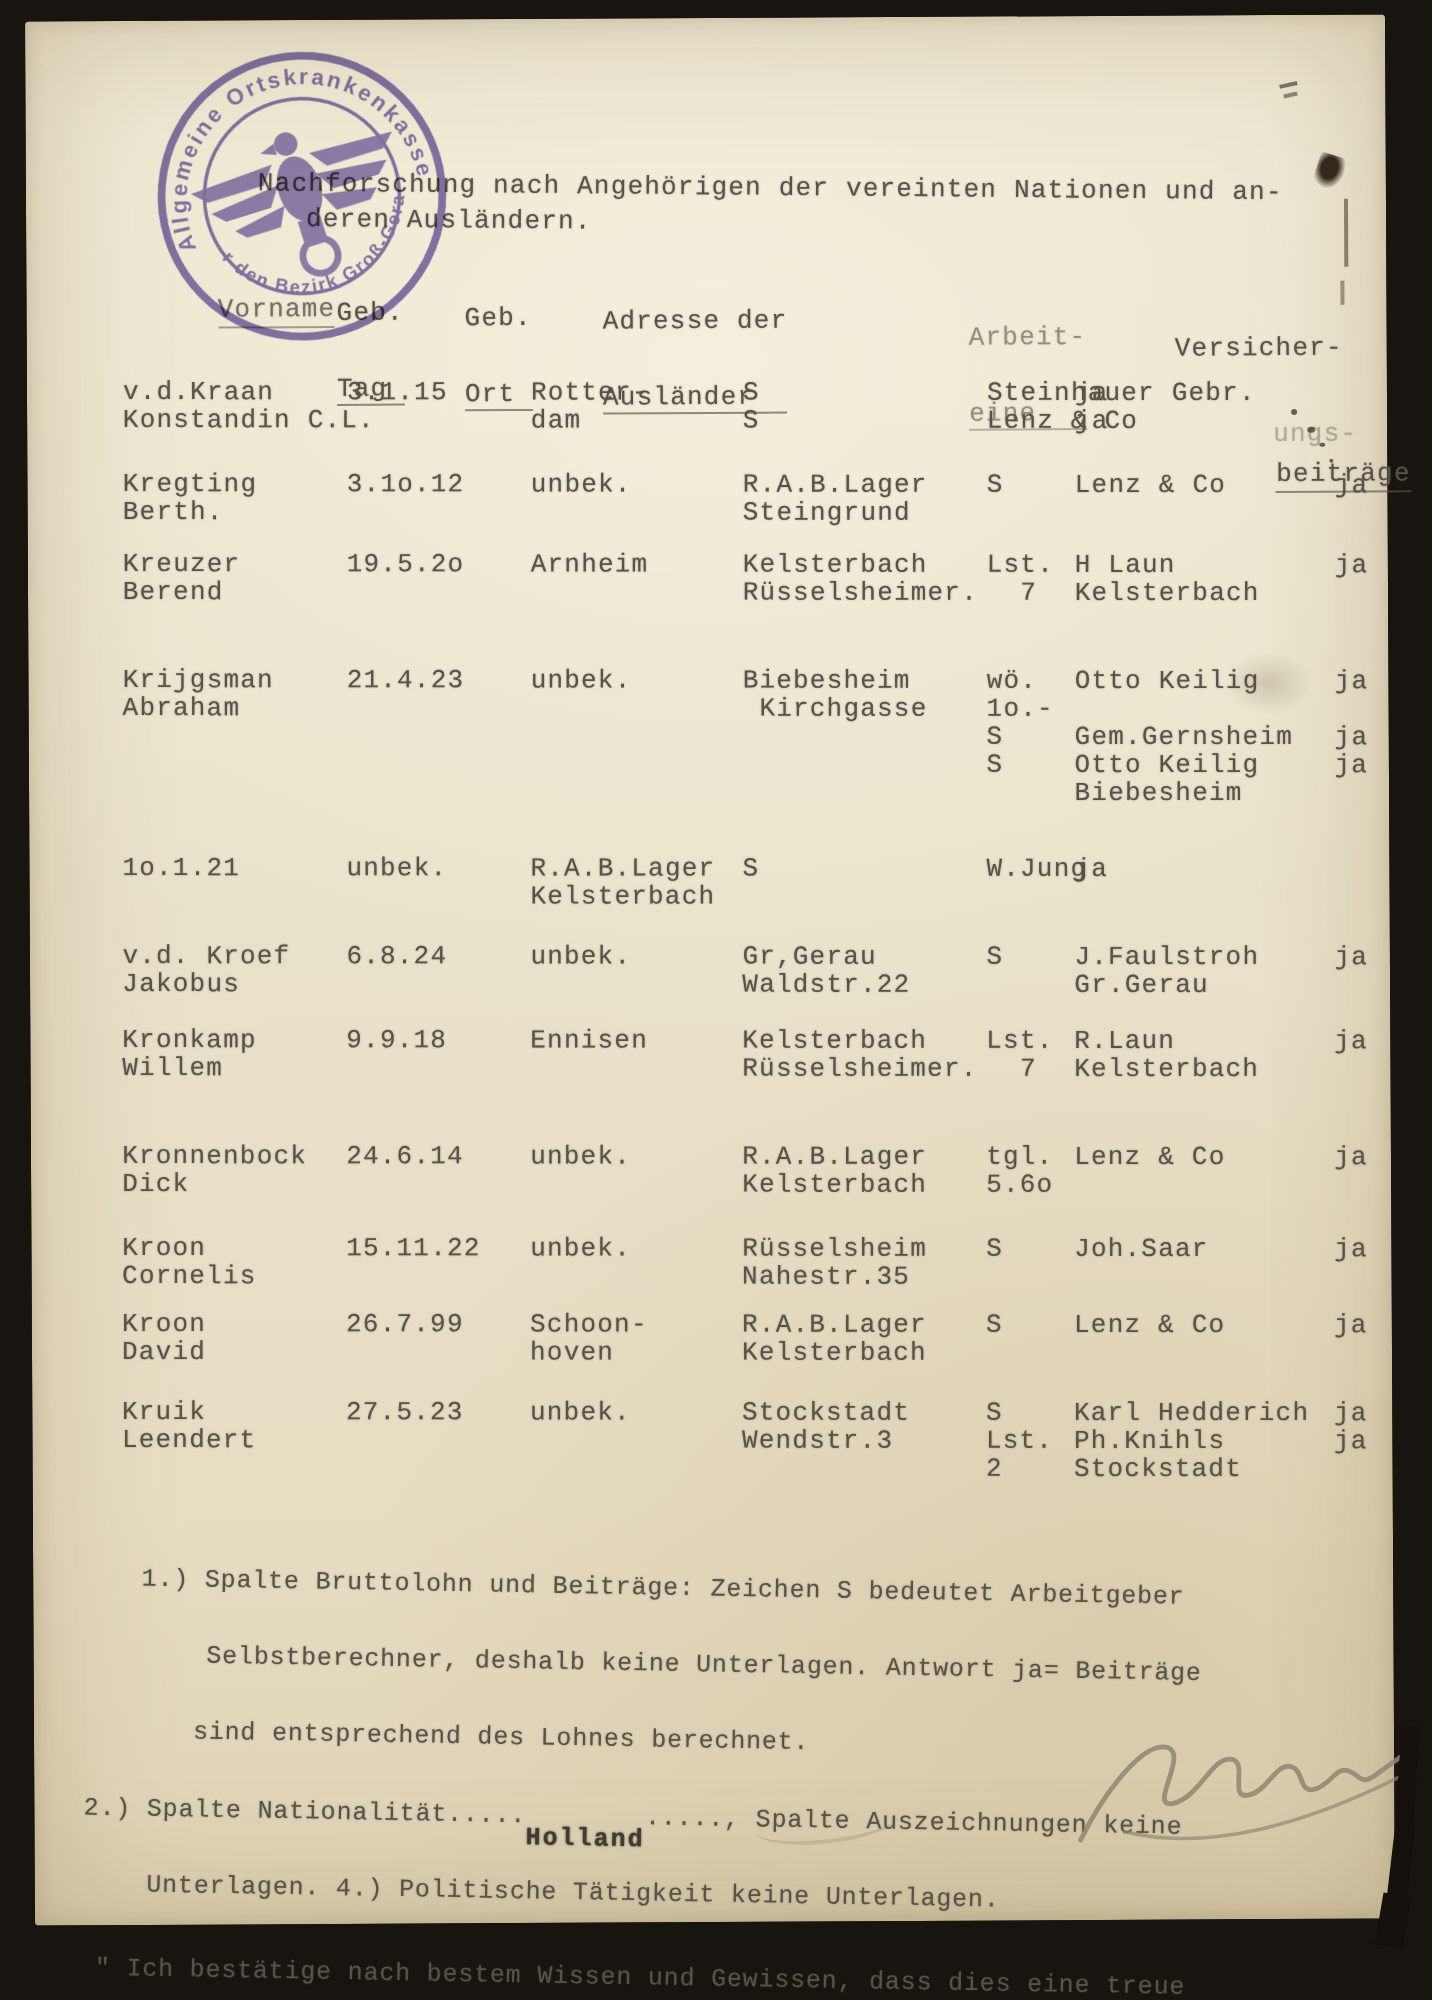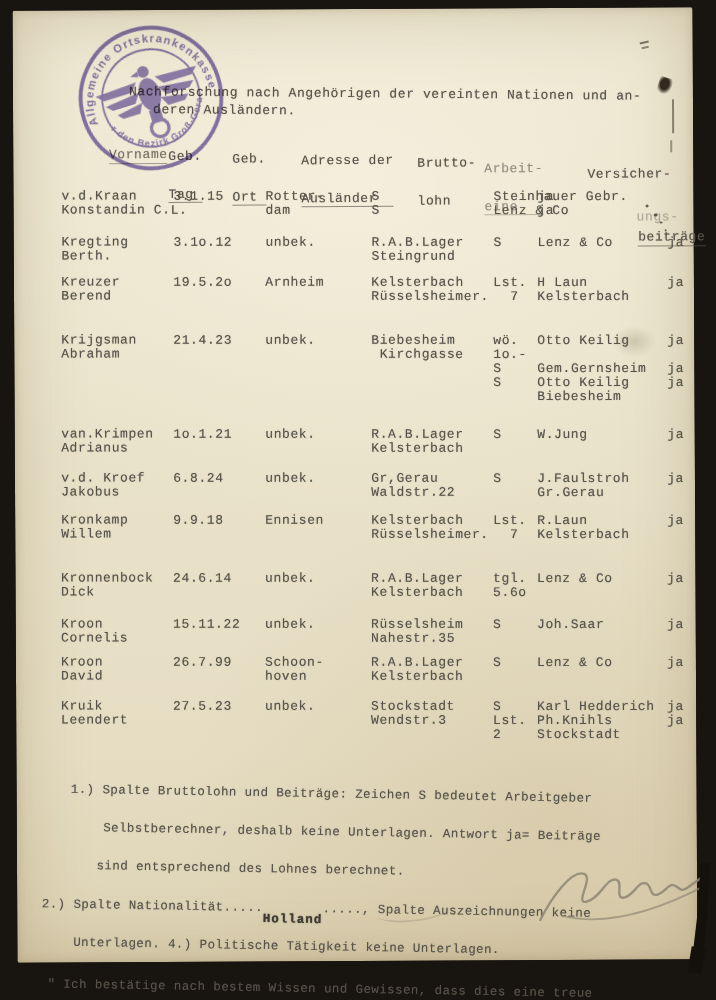--- a/index.html
+++ b/index.html
@@ -114,24 +114,20 @@
     <div class="u">Tag</div>
   </div>
   <div class="hcell ink h-ort">
     <div>Geb.</div>
     <div class="u">Ort</div>
   </div>
   <div class="hcell ink h-adr">
     <div>Adresse der</div>
     <div class="u">Ausländer</div>
   </div>
-  <div class="hcell ink h-lohn">
-    <div>Brutto-</div>
-    <div>lohn</div>
-  </div>
   <div class="hcell ink h-arb">
     <div>Arbeit-</div>
     <div class="u">eine</div>
   </div>
   <div class="hcell ink h-ver">
     <div>Versicher-</div>
     <div class="l2">
       <span class="ghost">ungs-</span>
       <span class="u">beiträge</span>
     </div>
@@ -194,22 +190,20 @@
 Gem.Gernsheim
 Otto Keilig
 Biebesheim</div>
     <div class="cell">ja
 
 ja
 ja</div>
   </div>
 
   <div class="row">
-    <div class="cell">van.Krimpen
-Adrianus</div>
     <div class="cell">1o.1.21</div>
     <div class="cell">unbek.</div>
     <div class="cell">R.A.B.Lager
 Kelsterbach</div>
     <div class="cell">S</div>
     <div class="cell">W.Jung</div>
     <div class="cell">ja</div>
   </div>
 
   <div class="row">

